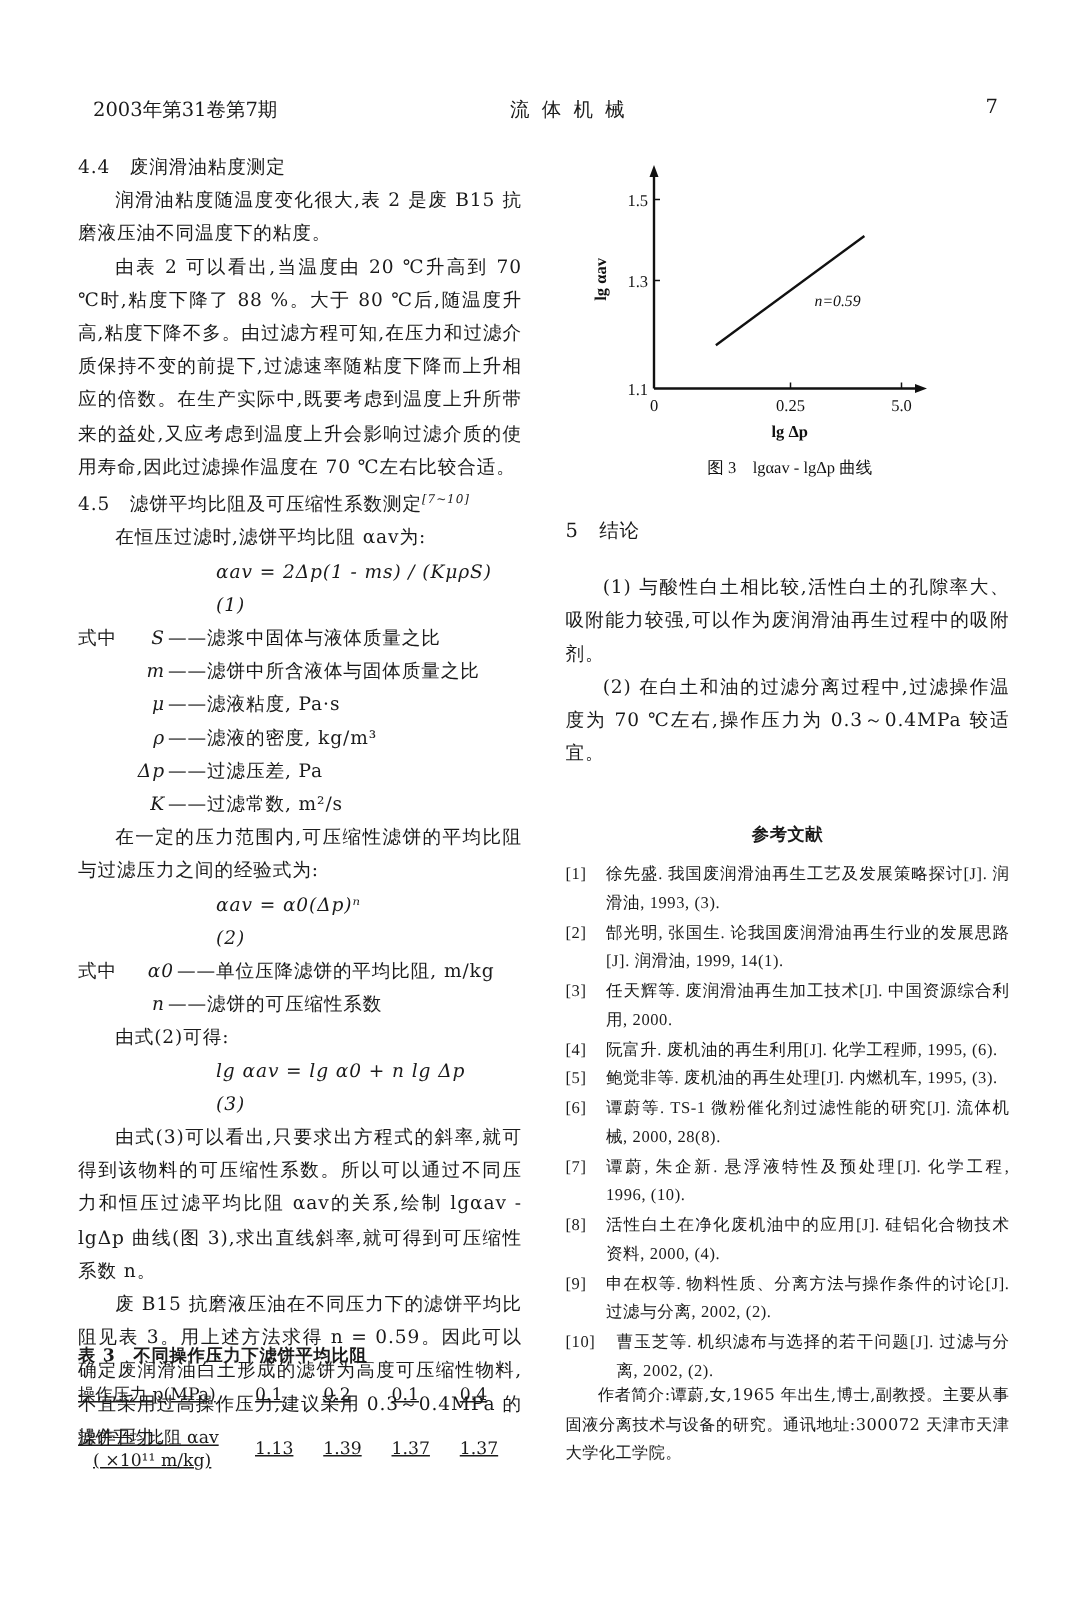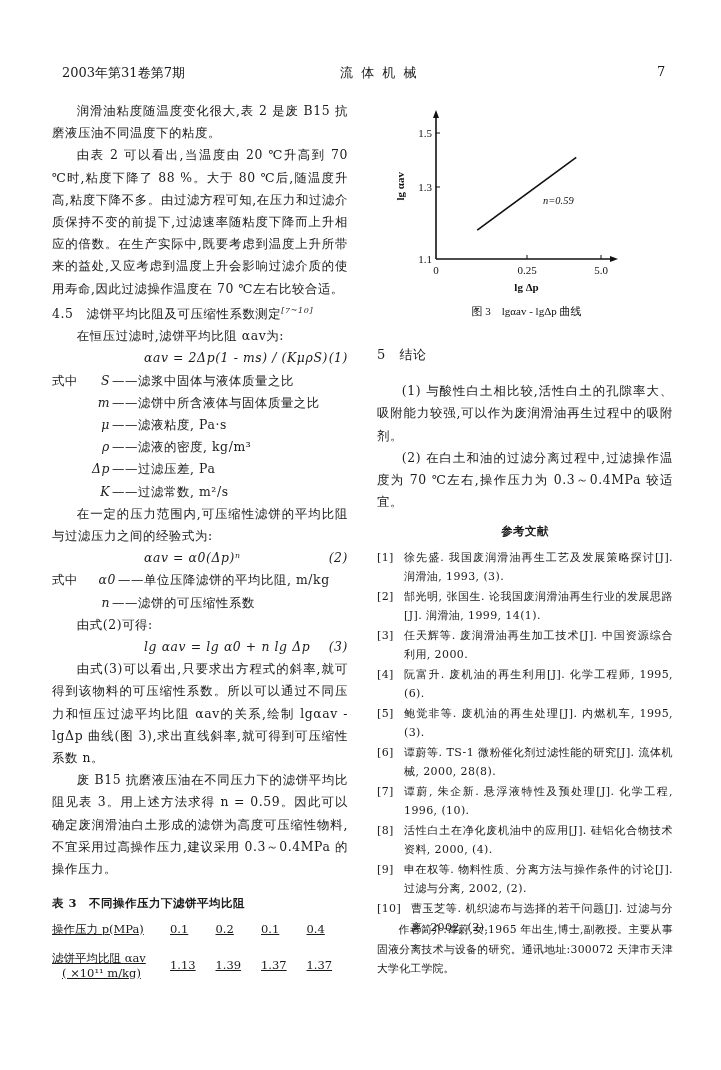--- a/index.html
+++ b/index.html
@@ -6,21 +6,21 @@
   body { width:721px; height:1070px; position:relative; overflow:hidden;
          font-family:"DejaVu Serif","Liberation Serif",serif; color:#1a1a1a; }
   .abs { position:absolute; }
   .hdr { top:64px; font-size:13px; }
   .col { position:absolute; font-size:12.4px; line-height:22.2px; letter-spacing:0.6px; }
   .left { left:52px; width:296px; top:100px; }
   .right { left:377px; width:296px; }
   .p { margin:0; text-align:justify; }
   .ind { text-indent:2em; }
   .h { margin:0; }
-  .eq { display:flex; justify-content:space-between; padding-left:92px; font-style:italic; }
+  .eq { display:flex; justify-content:space-between; padding-left:92px; font-style:italic;flex-direction:column; }
   .eq .n { font-style:italic; }
   .sym { display:flex; }
   .sym .s { width:58px; text-align:right; padding-right:2px; font-style:italic; }
   .sym .lbl { width:44px; }
   .t3 { position:absolute; left:52px; top:896px; width:300px; font-size:11.5px; }
   .t3 .cap { font-weight:bold; letter-spacing:0.5px; }
   .t3 table { border-collapse:collapse; width:100%; margin-top:4px;text-decoration:underline; }
   .t3 td { padding:0; font-size:11.5px; }
   .t3 td.first { text-align:left; width:118px; }
   .refs { font-size:11px; line-height:19.5px; letter-spacing:0.4px; }
@@ -31,20 +31,21 @@
   svg text { font-family:"Liberation Serif","DejaVu Serif",serif; }
 </style>
 </head>
 <body>
 
 <div class="abs hdr" style="left:62px;">2003年第31卷第7期</div>
 <div class="abs hdr" style="left:340px; letter-spacing:2px;">流 体 机 械</div>
 <div class="abs hdr" style="left:657px;">7</div>
 
 <div class="col left">
+  <p class="h">4.4　废润滑油粘度测定</p>
   <p class="p ind">润滑油粘度随温度变化很大,表 2 是废 B15 抗磨液压油不同温度下的粘度。</p>
   <p class="p ind">由表 2 可以看出,当温度由 20 ℃升高到 70 ℃时,粘度下降了 88 %。大于 80 ℃后,随温度升高,粘度下降不多。由过滤方程可知,在压力和过滤介质保持不变的前提下,过滤速率随粘度下降而上升相应的倍数。在生产实际中,既要考虑到温度上升所带来的益处,又应考虑到温度上升会影响过滤介质的使用寿命,因此过滤操作温度在 70 ℃左右比较合适。</p>
   <p class="h"><span>4.5　滤饼平均比阻及可压缩性系数测定</span><sup style="font-size:8px;font-style:italic;">[7~10]</sup></p>
   <p class="p ind">在恒压过滤时,滤饼平均比阻 αav为:</p>
   <div class="eq">
       <span>αav = 2Δp(1 - ms) / (KμρS)</span>
       <span class="n">(1)</span>
     </div>
   <div class="sym">
       <span class="lbl">式中</span>
@@ -143,21 +144,21 @@
     </g>
 </svg>
 
 <div class="col right" style="top:344px;">
   <p class="h" style="font-size:13px;">5　结论</p>
   <div style="height:14px"></div>
   <p class="p ind">(1) 与酸性白土相比较,活性白土的孔隙率大、吸附能力较强,可以作为废润滑油再生过程中的吸附剂。</p>
   <p class="p ind">(2) 在白土和油的过滤分离过程中,过滤操作温度为 70 ℃左右,操作压力为 0.3～0.4MPa 较适宜。</p>
 </div>
 
-<div class="abs refs" style="left:377px; top:522px; width:296px;">
+<div class="abs refs" style="left:377px; top:548px; width:296px;font-family:Liberation Serif, serif;">
   <div style="text-align:center; font-weight:bold; font-size:11.5px; margin-bottom:6px;">参考文献</div>
   <div id="ref-list">
       <div class="ref">
         <span class="k">[1]</span>
         <span class="v">徐先盛. 我国废润滑油再生工艺及发展策略探讨[J]. 润滑油, 1993, (3).</span>
       </div>
       <div class="ref">
         <span class="k">[2]</span>
         <span class="v">郜光明, 张国生. 论我国废润滑油再生行业的发展思路[J]. 润滑油, 1999, 14(1).</span>
       </div>

